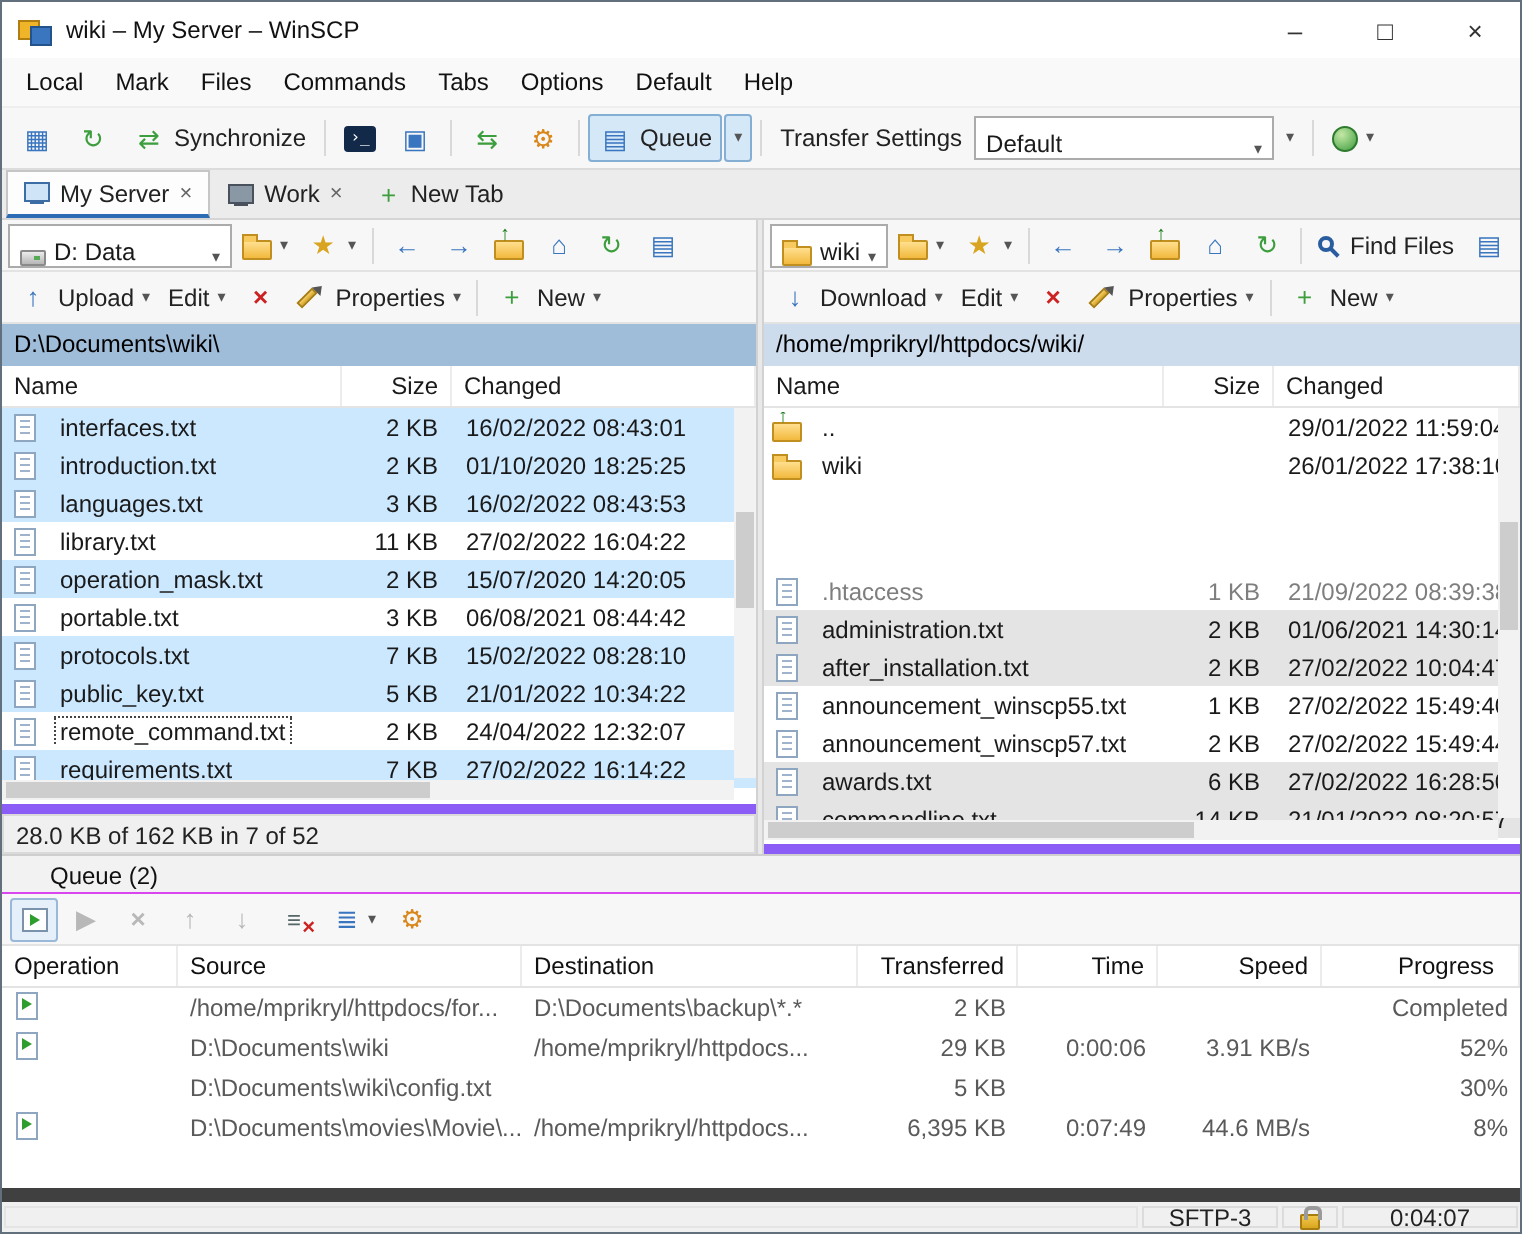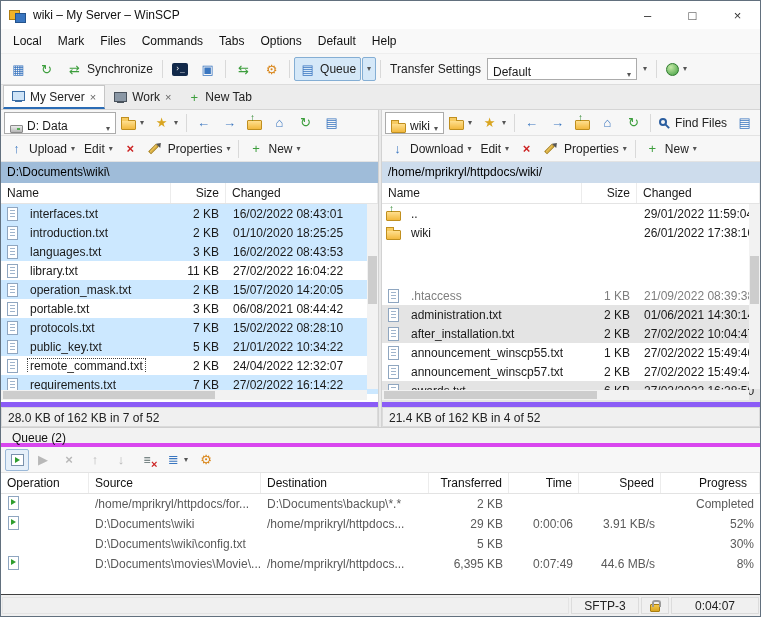--- a/index.html
+++ b/index.html
@@ -91,21 +91,21 @@
 
   .vscroll{position:absolute;top:21px;right:0;bottom:13px;width:11px;background:#f2f2f2;}
   .vthumb{position:absolute;left:1px;right:1px;top:28%;height:26%;background:#cdcdcd;}
   .hscroll{position:absolute;left:0;right:11px;bottom:2px;height:10px;background:#f2f2f2;}
   .hthumb{position:absolute;top:1px;bottom:1px;left:2px;width:58%;background:#cdcdcd;}
 
   .pstatus{height:20px;flex:0 0 20px;background:#f0f0f0;border:1px solid #dadada;padding:3px 6px;color:#222;white-space:nowrap;overflow:hidden;}
 
   
   .queue-sec{flex:1;min-height:0;display:flex;flex-direction:column;background:#fff;}
-  .q-title{height:20px;flex:0 0 20px;background:#f2f2f2;border-top:1px solid #cfcfcf;border-bottom:4px solid #d946ef;padding:3px 11px;color:#111;}
+  .q-title{height:20px;flex:0 0 20px;background:#f2f2f2;border-top:1px solid #cfcfcf;border-bottom:1px solid #d946ef;padding:3px 24px;color:#111;}
   .q-toolbar{height:26px;flex:0 0 26px;background:#f7f7f7;border-bottom:1px solid #e3e3e3;display:flex;align-items:center;gap:2px;padding:0 4px;}
   .qtb{width:24px;height:22px;display:inline-flex;align-items:center;justify-content:center;border:1px solid transparent;border-radius:2px;gap:2px;}
   .qtb.pressed{background:#e6f0fa;border-color:#9ab8d8;}
   .qtb.wide{width:auto;padding:0 3px;}
   .ic-qshow{position:relative;width:13px;height:12px;background:#fff;border:1px solid #7a92ac;}
   .ic-qshow::after{content:"";position:absolute;left:3px;top:2px;border-left:5px solid #2f9e2f;border-top:3px solid transparent;border-bottom:3px solid transparent;}
   .ic-listx{position:relative;width:15px;height:14px;color:#566;font-size:12px;line-height:14px;text-align:center;}
   .ic-listx::after{content:"×";position:absolute;right:-3px;bottom:-4px;color:#cc2222;font-weight:bold;font-size:11px;}
 
   .q-header{display:flex;height:21px;flex:0 0 21px;background:#fff;border-bottom:1px solid #e3e3e3;color:#111;}
@@ -119,21 +119,21 @@
   .q-pg{flex:1;padding-right:12px;}
   .r{text-align:right;}
   .q-body{flex:1;background:#fff;overflow:hidden;}
   .qrow{display:flex;height:20px;align-items:center;color:#5a5a5a;white-space:nowrap;}
   .qc{padding:0 6px;overflow:hidden;}
   .qi{position:relative;width:14px;height:14px;display:inline-block;}
   .qi.transfer::before{content:"";position:absolute;left:1px;top:0;width:9px;height:12px;background:#fff;border:1px solid #8fa6c0;}
   .qi.transfer::after{content:"";position:absolute;left:4px;top:3px;border-left:5px solid #2f9e2f;border-top:3px solid transparent;border-bottom:3px solid transparent;}
 
   
-  .statusbar{height:22px;flex:0 0 22px;background:#f0f0f0;border-top:1px solid #404040;display:flex;align-items:stretch;color:#222;}
+  .statusbar{height:22px;flex:0 0 22px;background:#f0f0f0;border-top:7px solid #404040;display:flex;align-items:stretch;color:#222;}
   .seg{border:1px solid #dcdcdc;margin:2px 1px;display:flex;align-items:center;justify-content:center;padding:0 8px;white-space:nowrap;}
   .seg-main{flex:1;border-color:#e4e4e4;justify-content:flex-start;}
   .seg-proto{width:68px;flex:0 0 68px;}
   .seg-lock{width:28px;flex:0 0 28px;}
   .seg-time{width:88px;flex:0 0 88px;}
   .ic-lock{position:relative;width:10px;height:8px;background:linear-gradient(#f2c84b,#d9a520);border:1px solid #a87d10;border-radius:1px;margin-top:4px;}
   .ic-lock::before{content:"";position:absolute;left:1px;top:-5px;width:5px;height:5px;border:2px solid #9a9a9a;border-bottom:none;border-radius:3px 3px 0 0;}
 </style>
 </head>
 <body>
@@ -569,21 +569,20 @@
               <span class="cchanged">05/02/2022 17:35:48</span>
             </div>
           </div>
         <div class="vscroll">
             <div class="vthumb"></div>
           </div>
         <div class="hscroll">
             <div class="hthumb"></div>
           </div>
       </div>
-      <div class="pstatus">21.4 KB of 162 KB in 4 of 52</div>
     </div>
   </div>
 
   <div class="queue-sec">
     <div class="q-title">Queue (2)</div>
     <div class="q-toolbar">
       <span class="qtb pressed">
           <span class="ic-qshow"></span>
         </span>
       <span class="qtb">

